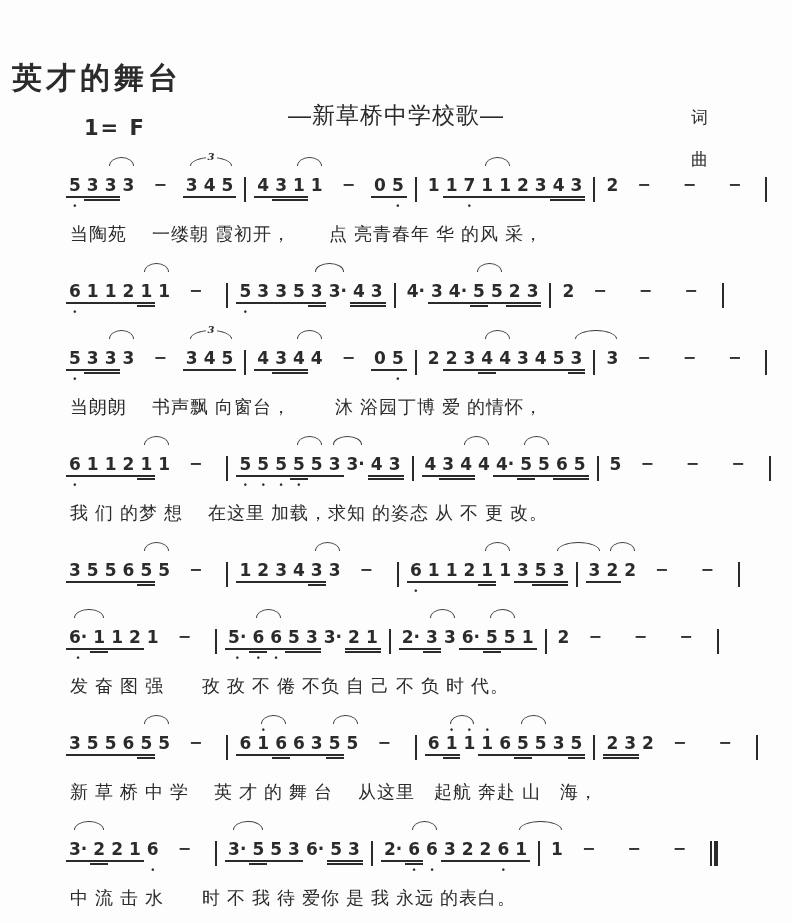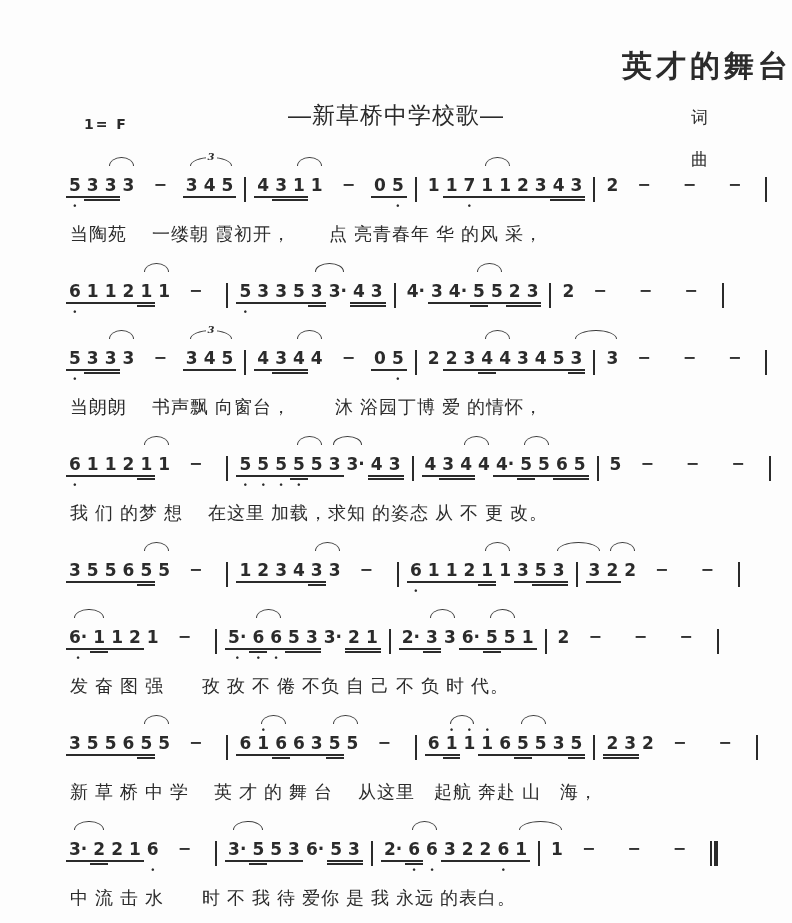--- a/index.html
+++ b/index.html
@@ -4,30 +4,30 @@
 <style>
   html,body{margin:0;padding:0;}
   body{
     width:792px;height:923px;overflow:hidden;
     background:#fdfdfd;color:#2b2b2b;
     font-family:"Liberation Sans", sans-serif;
   }
   .page{position:relative;width:792px;height:923px;}
   .header{position:relative;height:150px;}
   .title{
-    position:absolute;top:46px;left:0;right:0;margin:0;
-    text-align:right;font-size:30px;font-weight:600;letter-spacing:4px;
+    position:absolute;top:46px;left:0;right:0;margin:12px;
+    text-align:left;font-size:30px;font-weight:600;letter-spacing:4px;
   }
   .subtitle{
     position:absolute;top:100px;left:0;right:0;
     text-align:center;font-size:23px;letter-spacing:1px;
   }
   .key{
     position:absolute;left:84px;top:116px;
-    font-family:"DejaVu Sans", sans-serif;font-size:14px;font-weight:600;letter-spacing:2px;
+    font-family:"DejaVu Sans", sans-serif;font-size:21px;font-weight:600;letter-spacing:2px;
   }
   .credit{position:absolute;right:84px;font-size:17px;}
   .credit-lyr{top:106px;}
   .credit-comp{top:148px;}
   .systems{padding:0 58px 0 66px;}
   .system{margin-bottom:4px;}
   .mline{
     position:relative;display:flex;align-items:flex-start;
     padding-top:17px;height:46px;
   }

